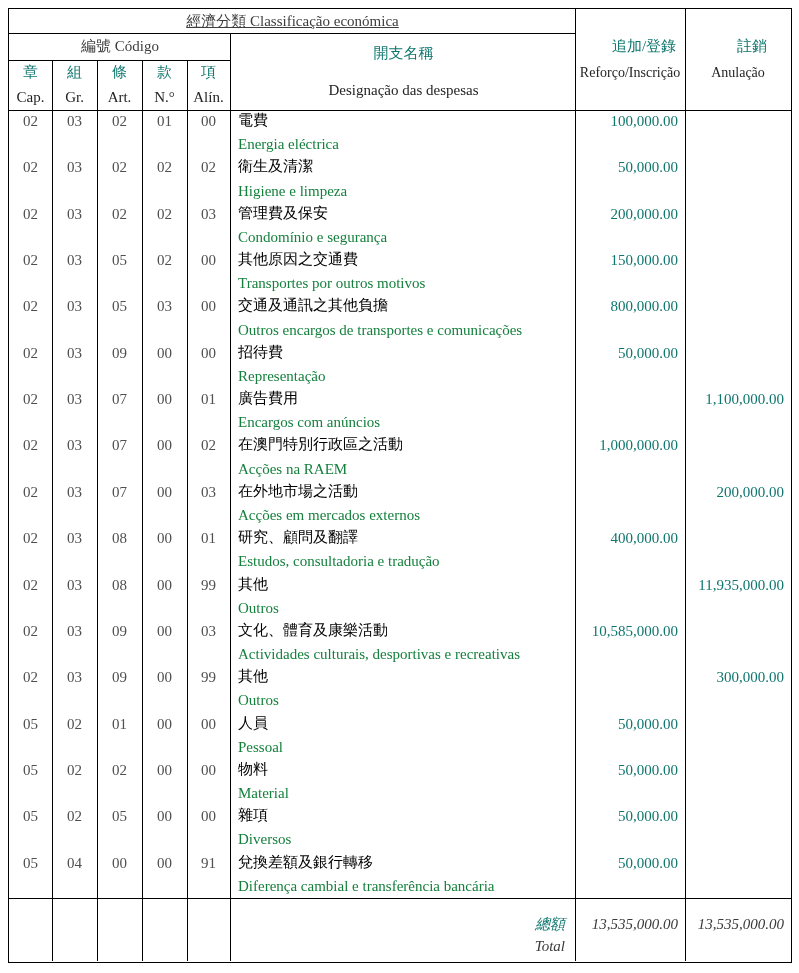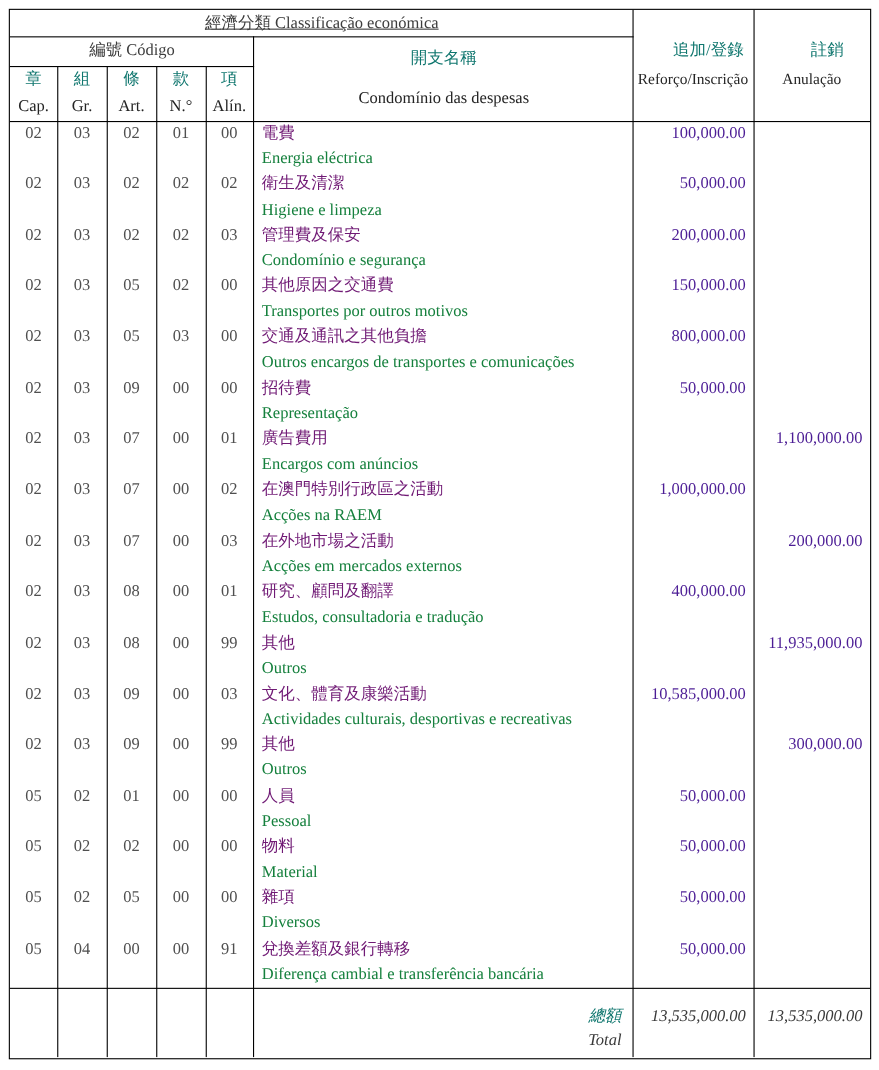--- a/index.html
+++ b/index.html
@@ -41,23 +41,23 @@
   .entry, .total-row {
     position:absolute; left:0; width:782px;
     display:grid;
     grid-template-columns:43px 45px 45px 45px 43px 345px 110px 106px;
     box-sizing:border-box;
   }
   .entry { height:46.35px; }
   .cell { box-sizing:border-box; overflow:hidden; }
   .code { text-align:center; font-size:15px; line-height:23.2px; color:#4f4f4f; }
   .desc { padding-left:8px; font-size:15px; }
-  .desc .zh { line-height:23.2px; color:#701a75;font-family:Liberation Mono, monospace; }
+  .desc .zh { line-height:23.2px; color:#000000;font-family:Liberation Mono, monospace; }
   .desc .pt { line-height:23.2px; color:#15803d; }
-  .amt { text-align:right; padding-right:7px; font-size:15px; line-height:23.2px; color:#4c1d95; }
+  .amt { text-align:right; padding-right:7px; font-size:15px; line-height:23.2px; color:#0f766e; }
 
   
   .total-row { top:889px; height:63px; font-style:italic; color:#3a3a3a; }
   .total-desc { text-align:right; padding-right:10px; font-size:15px; padding-top:15px; }
   .total-desc div { line-height:22px; }
   .total-amt { text-align:right; padding-right:7px; font-size:15px; padding-top:15px; line-height:22px; }
 </style>
 </head>
 <body>
 
@@ -96,21 +96,21 @@
         <div class="cjk">款</div>
         <div class="latin">N.°</div>
       </div>
       <div class="hcell h-code" style="left:178px; width:43px;">
         <div class="cjk">項</div>
         <div class="latin">Alín.</div>
       </div>
 
       <div class="hcell h-desp">
         <div class="cjk">開支名稱</div>
-        <div class="latin">Condomínio das despesas</div>
+        <div class="latin">Designação das despesas</div>
       </div>
 
       <div class="hcell h-amt" style="left:566px; width:110px;">
         <div class="l1 cjk">追加/登錄</div>
         <div class="l2 latin">Reforço/Inscrição</div>
       </div>
       <div class="hcell h-amt" style="left:676px; width:106px;">
         <div class="l1 cjk">註銷</div>
         <div class="l2 latin">Anulação</div>
       </div>

